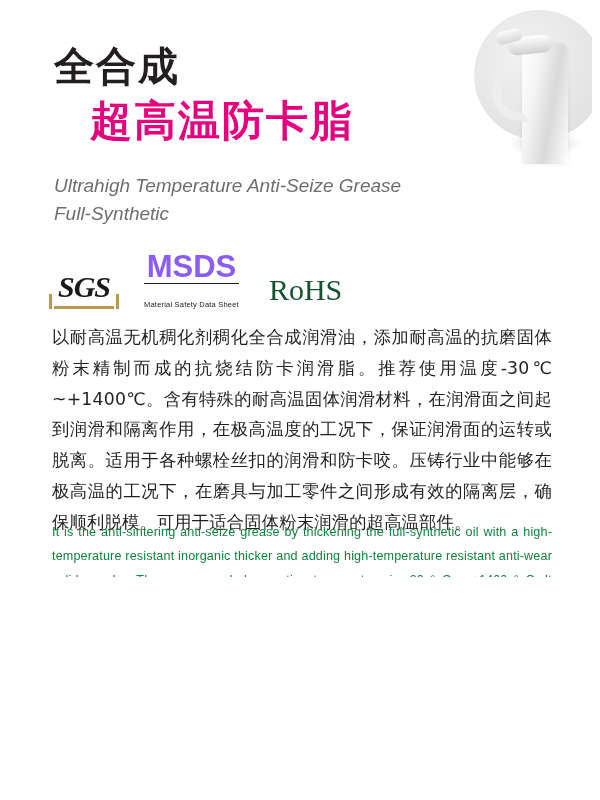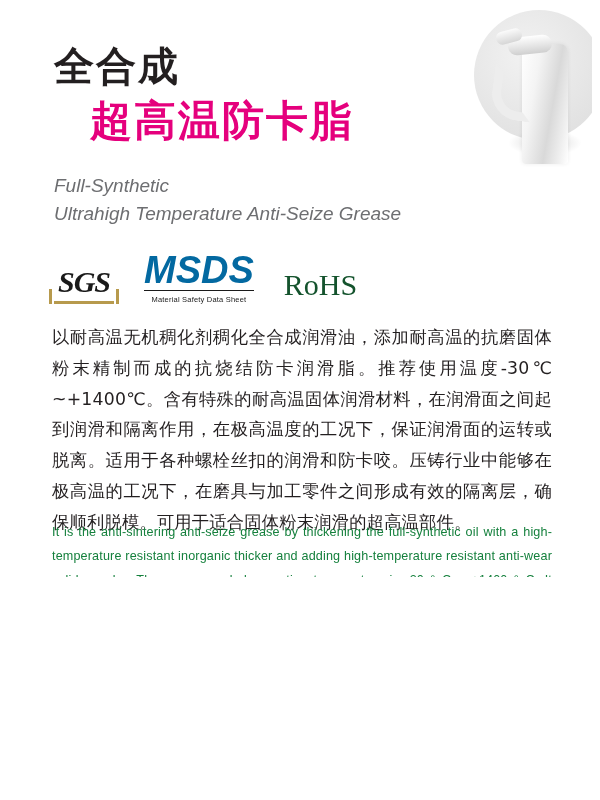--- a/index.html
+++ b/index.html
@@ -157,35 +157,34 @@
     position: absolute;
     right: -5px;
     bottom: -3px;
     width: 3px;
     height: 15px;
     background: #b79a4d;
   }
   .cert-msds { text-align: center; }
   .cert-msds .big {
     font-family: "Liberation Sans", sans-serif;
-    font-size: 38px;
-    font-weight: bold;
-    color: #0369a1;
+    font-size: 31px;
+    font-weight: bold;
+    color: #8b5cf6;
     letter-spacing: 0px;
     line-height: 1;
-    font-style: italic;
   }
   .cert-msds .small {
     font-family: "Liberation Sans", sans-serif;
     font-size: 7.5px;
     color: #1a1a1a;
     letter-spacing: 0.2px;
     border-top: 1.5px solid #1a1a1a;
     margin-top: 1px;
-    padding-top: 4px;
+    padding-top: 16px;
   }
   .cert-rohs {
     font-family: "Liberation Serif", serif;
     font-size: 30px;
     color: #14532d;
     letter-spacing: 0px;
     padding-bottom: 2px;
   }
 
   
@@ -225,22 +224,22 @@
     <div class="cart-body"></div>
     <div class="cart-hook"></div>
     <div class="cart-nozzle"></div>
     <div class="cart-tip"></div>
   </div>
 
   <div class="title-cn-1">全合成</div>
   <div class="title-cn-2">超高温防卡脂</div>
 
   <div class="title-en">
+    <div>Ultrahigh Temperature Anti-Seize Grease</div>
     <div>Full-Synthetic</div>
-    <div>Ultrahigh Temperature Anti-Seize Grease</div>
   </div>
 
   <div class="certs">
     <div class="cert-sgs">SGS</div>
     <div class="cert-msds">
       <div class="big">MSDS</div>
       <div class="small">Material Safety Data Sheet</div>
     </div>
     <div class="cert-rohs">RoHS</div>
   </div>

